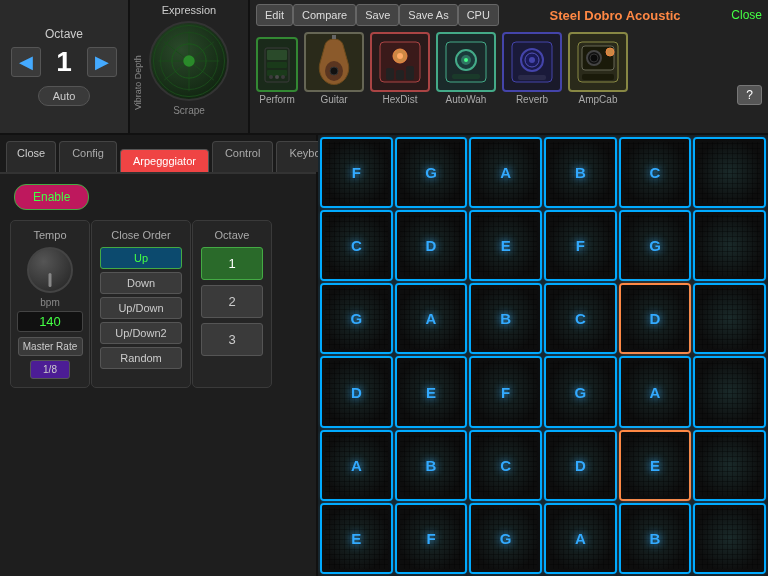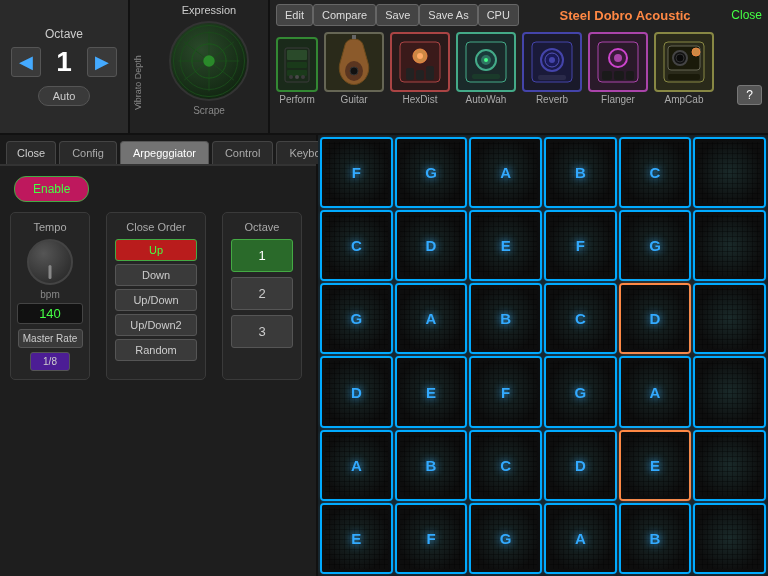--- a/index.html
+++ b/index.html
@@ -77,21 +77,20 @@
 
     
     .expression-section {
       width: 120px;
       background: #222;
       display: flex;
       flex-direction: column;
       align-items: center;
       border-right: 2px solid #111;
       padding: 4px;
-      margin-left: 20px;
     }
     .expression-title {
       color: #ccc;
       font-size: 11px;
       margin-bottom: 3px;
     }
     .vibrato-label {
       color: #888;
       font-size: 9px;
       writing-mode: vertical-rl;
@@ -218,23 +217,24 @@
       padding: 5px 12px;
       background: #2a2a2a;
       border: 1px solid #444;
       border-bottom: none;
       border-radius: 4px 4px 0 0;
       color: #aaa;
       font-size: 11px;
       cursor: pointer;
     }
     .tab.active {
-      background: #737373;
+      background: #ef4444;
       color: #fff;
       border-color: #555;
+      margin-top: 8px;
     }
     .close-tab {
       padding: 5px 10px;
       background: #2a2a2a;
       border: 1px solid #444;
       border-bottom: none;
       border-radius: 4px 4px 0 0;
       color: #ccc;
       font-size: 11px;
       cursor: pointer;
@@ -250,21 +250,21 @@
       border-radius: 12px;
       color: #4f4;
       font-size: 12px;
       padding: 5px 18px;
       cursor: pointer;
     }
 
     
     .controls-row {
       display: flex;
-      gap: 16px;
+      gap: 1px;
       padding: 0 10px;
     }
 
     
     .control-box {
       background: #252525;
       border: 1px solid #3a3a3a;
       border-radius: 5px;
       padding: 8px;
       display: flex;
@@ -347,21 +347,21 @@
       background: #3a3a3a;
       border: 1px solid #555;
       border-radius: 3px;
       color: #ccc;
       font-size: 11px;
       padding: 4px 8px;
       cursor: pointer;
       text-align: center;
     }
     .note-btn.active {
-      background: #b91c1c;
+      background: #0c4a6e;
       border-color: #4a4;
       color: #4f4;
     }
 
     
     .octave-box { width: 80px; }
     .octave-list {
       display: flex;
       flex-direction: column;
       gap: 5px;
@@ -571,33 +571,20 @@
             <rect x="4" y="4" width="40" height="40" rx="4" fill="#1a1a3a" stroke="#44a"></rect>
             <circle cx="24" cy="22" r="11" fill="#1a1a4a" stroke="#44a" stroke-width="2"></circle>
             <circle cx="24" cy="22" r="7" fill="#1a1a5a" stroke="#55b" stroke-width="1"></circle>
             <circle cx="24" cy="22" r="3" fill="#44a"></circle>
             <rect x="10" y="37" width="28" height="5" rx="2" fill="#2a2a4a"></rect>
           </svg>
         </div>
         <span class="fx-label">Reverb</span>
       </div>
 
-      <div class="fx-item">
-        <div class="fx-box flanger">
-          <svg width="48" height="48" viewBox="0 0 48 48">
-            <rect x="4" y="4" width="40" height="40" rx="4" fill="#2a1a2a" stroke="#a4a"></rect>
-            <circle cx="24" cy="20" r="9" fill="#3a1a3a" stroke="#c4c" stroke-width="2"></circle>
-            <circle cx="24" cy="20" r="4" fill="#a4a"></circle>
-            <rect x="8" y="33" width="10" height="9" rx="2" fill="#1a1a1a"></rect>
-            <rect x="20" y="33" width="10" height="9" rx="2" fill="#1a1a1a"></rect>
-            <rect x="32" y="33" width="8" height="9" rx="2" fill="#1a1a1a"></rect>
-          </svg>
-        </div>
-        <span class="fx-label">Flanger</span>
-      </div>
 
       <div class="fx-item">
         <div class="fx-box ampcab">
           <svg width="48" height="48" viewBox="0 0 48 48">
             <rect x="4" y="4" width="40" height="40" rx="4" fill="#2a2a1a" stroke="#884"></rect>
             <rect x="8" y="8" width="32" height="24" rx="3" fill="#1a1a0a" stroke="#665"></rect>
             <circle cx="20" cy="20" r="7" fill="#111" stroke="#444" stroke-width="2"></circle>
             <circle cx="20" cy="20" r="4" fill="#0a0a0a" stroke="#333"></circle>
             <circle cx="36" cy="14" r="4" fill="#c84" stroke="#e84"></circle>
             <rect x="8" y="36" width="32" height="6" rx="2" fill="#1a1a0a"></rect>

